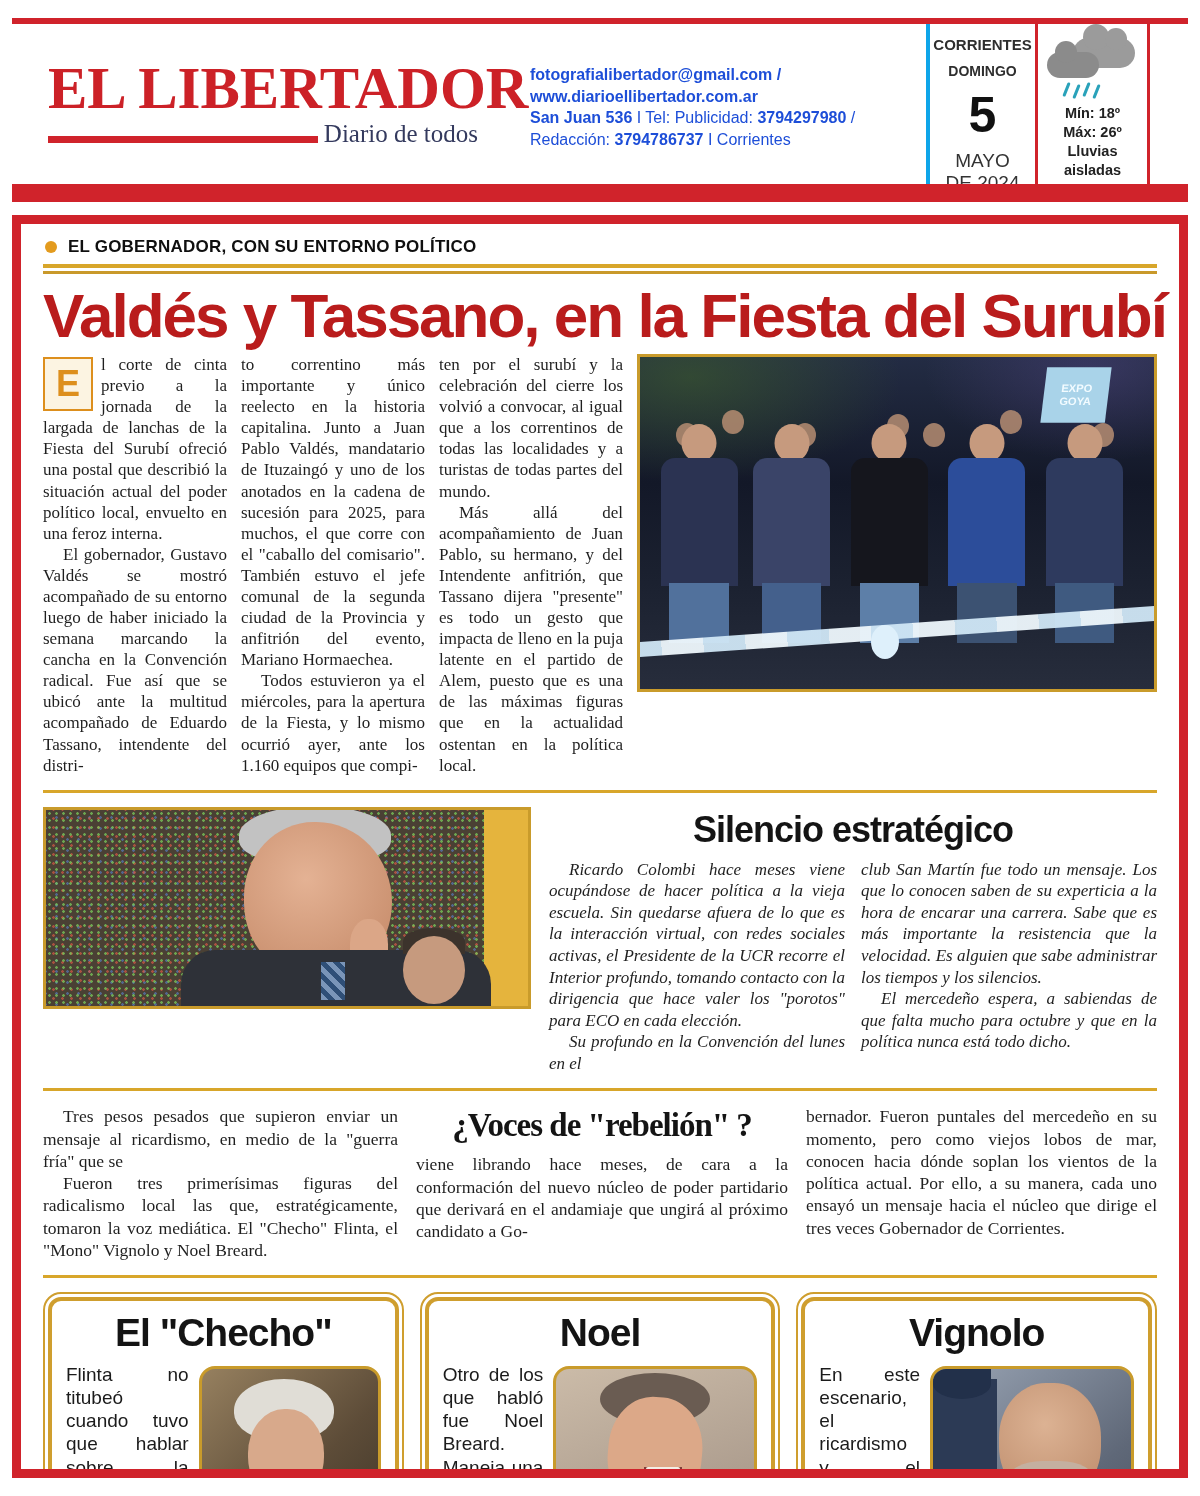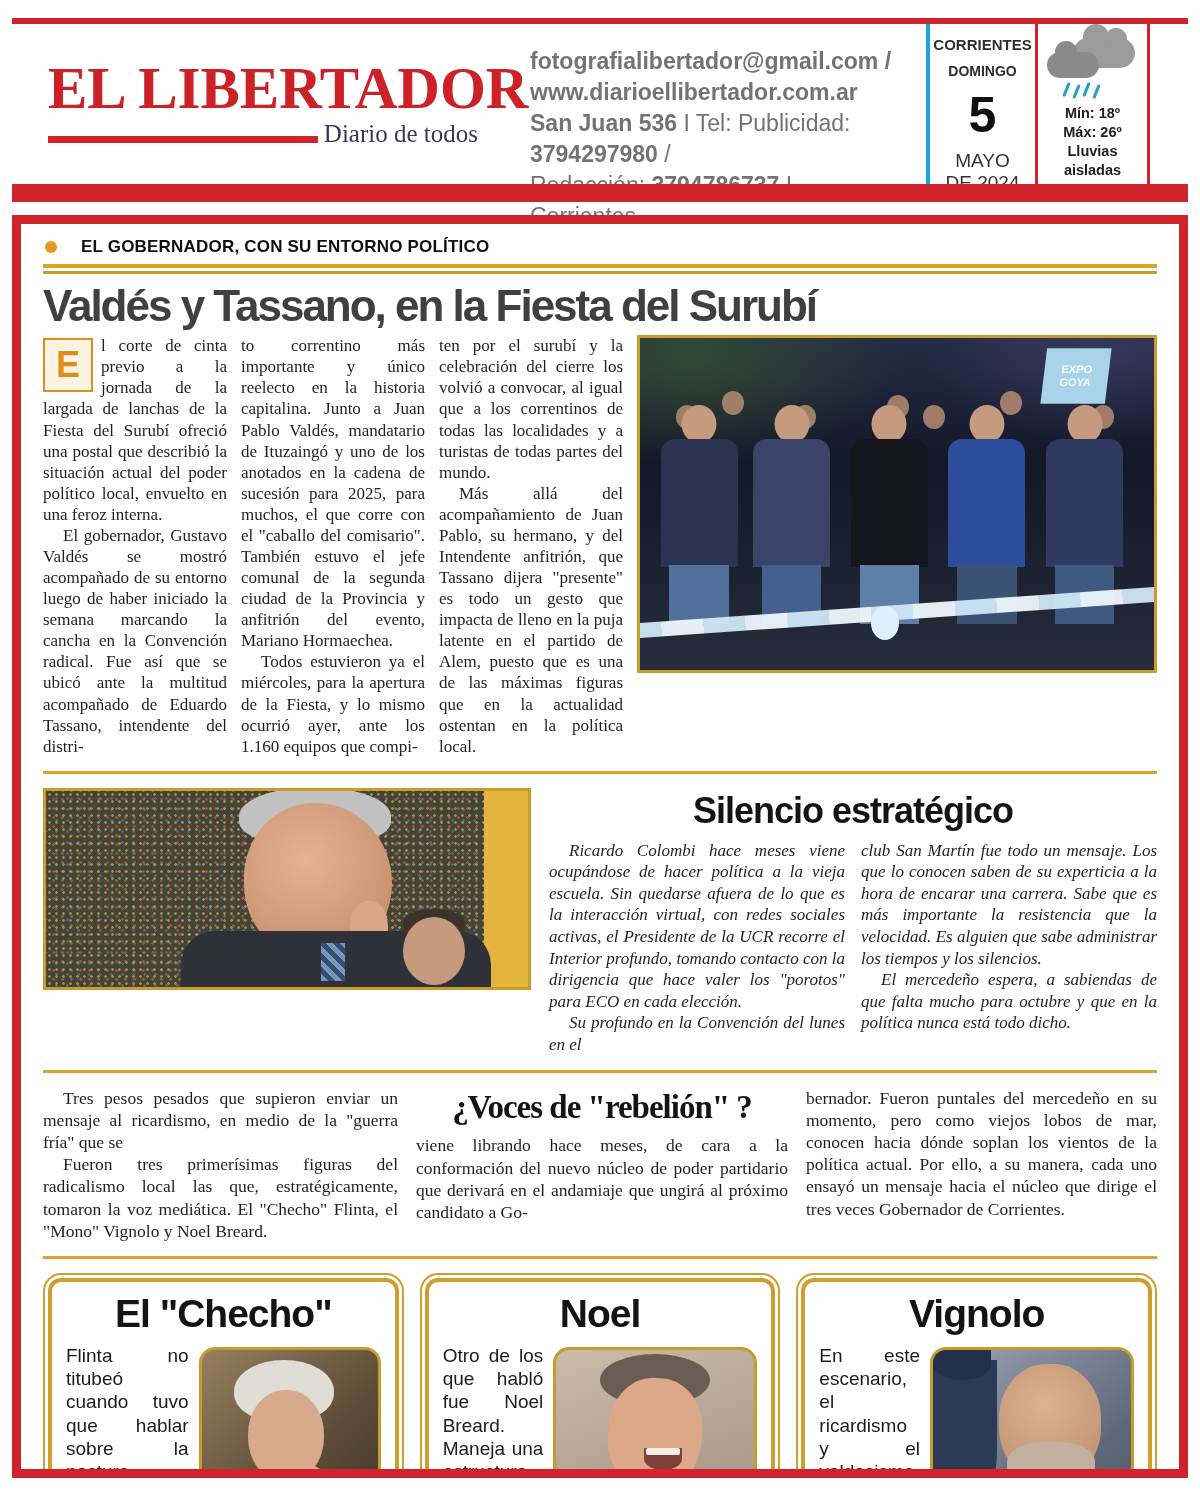--- a/index.html
+++ b/index.html
@@ -9,21 +9,21 @@
 
   
   .top-rule{position:absolute;left:12px;top:18px;width:1176px;height:6px;background:#d0232b;}
   .logo-block{position:absolute;left:48px;top:58px;width:430px;}
   .logo{font-family:"Liberation Serif","DejaVu Serif",serif;font-weight:700;font-size:59px;
         color:#cc2127;letter-spacing:0px;line-height:1.02;white-space:nowrap;}
   .tagline-row{display:flex;align-items:flex-end;margin-top:2px;}
   .tagline-rule{flex:1;height:7px;background:#d0232b;margin-bottom:5px;}
   .tagline{font-family:"Liberation Serif","DejaVu Serif",serif;font-size:25px;color:#343a5e;
            margin-left:6px;white-space:nowrap;}
-  .contact{position:absolute;left:530px;top:46px;width:370px;font-size:23px;line-height:1.35;color:#737373;}
+  .contact{position:absolute;left:530px;top:64px;width:370px;font-size:16px;line-height:1.35;color:#1d4ed8;}
   .contact b{font-weight:700;}
   .datebox{position:absolute;left:926px;top:24px;width:112px;height:161px;
            border-left:4px solid #0ea5e9;border-right:3px solid #d0232b;
            display:flex;flex-direction:column;align-items:center;box-sizing:border-box;padding-top:12px;}
   .db-place{font-size:15px;font-weight:700;color:#2e2e2e;}
   .db-week{font-size:14px;font-weight:700;color:#2e2e2e;margin-top:10px;}
   .db-hr{width:74px;height:2px;background:#c43b44;margin:9px 0 2px 0;}
   .db-day{font-size:50px;font-weight:700;color:#111;line-height:1;}
   .db-hr2{width:74px;height:2px;background:#c43b44;margin:6px 0 4px 0;}
   .db-month{font-size:19px;color:#333;font-weight:400;line-height:1.15;text-align:center;}
@@ -39,26 +39,26 @@
   .rain{position:absolute;left:16px;top:52px;width:50px;height:20px;}
   .rain i{position:absolute;width:3px;height:15px;background:#2aa2ba;transform:rotate(22deg);border-radius:2px;}
   .rain i:nth-child(1){left:4px;} .rain i:nth-child(2){left:14px;top:2px;}
   .rain i:nth-child(3){left:24px;} .rain i:nth-child(4){left:34px;top:2px;}
   .wtext{font-size:14.5px;font-weight:700;color:#222;text-align:center;line-height:1.32;margin-top:2px;}
   .bottom-bar{position:absolute;left:12px;top:184px;width:1176px;height:18px;background:#d0232b;}
 
   
   .frame{position:absolute;left:12px;top:215px;width:1176px;height:1263px;box-sizing:border-box;
          border:9px solid #d0232b;background:#fff;padding:0 22px;overflow:hidden;}
-  .kicker-row{display:flex;align-items:center;gap:24px;margin:13px 0 0 2px;}
+  .kicker-row{display:flex;align-items:center;gap:11px;margin:13px 0 0 2px;}
   .bullet{width:12px;height:12px;border-radius:50%;background:#e39b1e;flex:0 0 auto;}
   .kicker{font-size:17px;font-weight:800;letter-spacing:0.2px;color:#0f0f0f;}
   .gold-double{height:10px;margin-top:7px;
     background:linear-gradient(180deg,#d8a62a 0,#d8a62a 42%,#ffffff 42%,#ffffff 68%,#c9992a 68%,#c9992a 100%);}
-  .headline{font-size:44px;font-weight:800;letter-spacing:-2px;color:#404040;margin:9px 0 6px 0;line-height:1.05;white-space:nowrap;}
+  .headline{font-size:62px;font-weight:800;letter-spacing:-2px;color:#b91c1c;margin:9px 0 6px 0;line-height:1.05;white-space:nowrap;}
 
   .lead-row{display:flex;gap:14px;margin-top:6px;}
   .lead-col{width:184px;flex:0 0 auto;font-size:17px;line-height:1.24;text-align:justify;color:#1f1f1f;}
   .lead-col p{margin:0;}
   .ind{text-indent:20px;}
   .dropcap{float:left;width:46px;height:50px;border:2px solid #dd8f1d;background:#fcf4e2;
            display:flex;align-items:center;justify-content:center;font-family:"Liberation Sans",sans-serif;
            font-size:36px;font-weight:700;color:#dd8f1d;margin:3px 8px 2px 0;}
 
   

